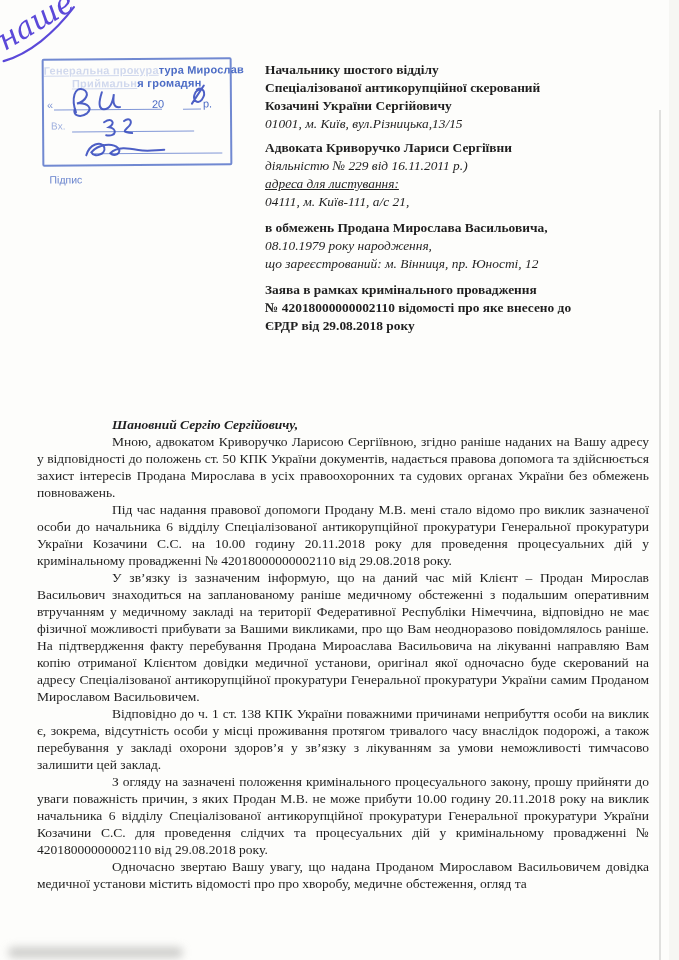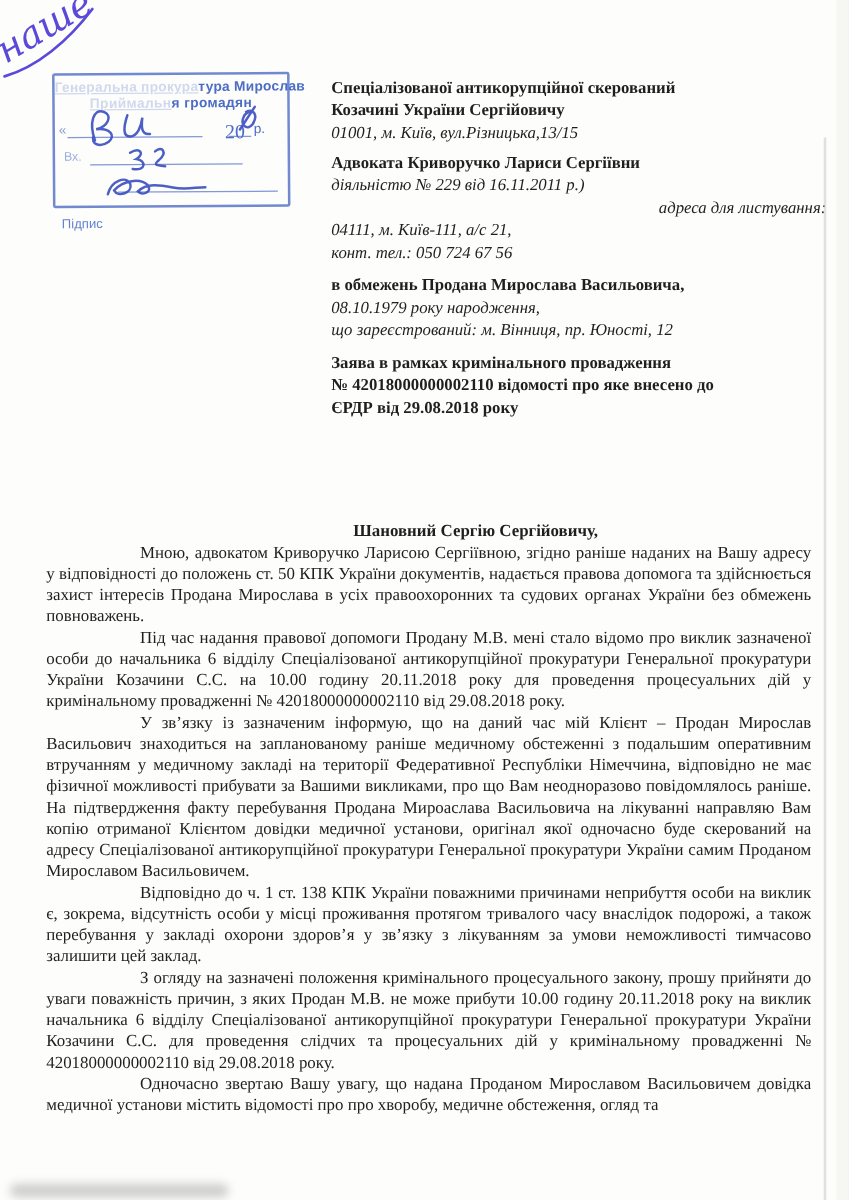--- a/index.html
+++ b/index.html
@@ -26,43 +26,43 @@
   }
   .st-row{position:absolute;white-space:nowrap;}
   .st-org{top:4px;left:0;width:100%;text-align:center;font-size:11px;font-weight:700;letter-spacing:.2px;}
   .st-rec{top:17px;left:0;width:100%;text-align:center;font-size:11px;font-weight:700;letter-spacing:.3px;}
   .faded{opacity:.25;text-decoration:underline;}
   .semi{opacity:.55;}
   .st-q{position:absolute;left:3px;top:38px;font-size:11px;opacity:.7;}
   .hline{position:absolute;height:0;border-bottom:1.5px solid rgba(77,108,199,.7);}
   .l-date1{left:10px;top:49px;width:108px;}
   .l-date2{left:139px;top:49px;width:18px;}
-  .st-20{position:absolute;left:136px;top:38px;font-size:16px;font-family:Liberation Serif, serif;}
+  .st-20{position:absolute;left:108px;top:38px;font-size:11px;}
   .st-r{position:absolute;left:159px;top:38px;font-size:11px;}
   .st-vx{position:absolute;left:7px;top:60px;font-size:10px;}
   .l-num{left:28px;top:71px;width:122px;}
   .st-sign{position:absolute;left:5px;top:82px;font-size:10.5px;opacity:.85;margin-top:31px;}
   .l-sig{left:50px;top:93px;width:128px;}
   .stamp-ink{position:absolute;left:0;top:0;width:186px;height:104px;overflow:visible;}
   
   .recipient{
     position:absolute;left:265px;top:61px;width:396px;
     font-size:13.4px;line-height:18px;
   }
   .b{font-weight:bold;}
   .i{font-style:italic;}
-  .u{text-align:right;}
+  .u{text-decoration:underline;}
   .gap6{height:6px;}
   .gap8{height:8px;}
   
   .bodytext{
     position:absolute;left:37px;top:416px;width:612px;
     font-size:13.5px;line-height:17px;text-align:justify;
   }
-  .salut{text-align:center;font-weight:bold;margin:0 0 13px 0;text-indent:0;}
+  .salut{text-align:left;font-weight:bold;font-style:italic;margin:0 0 13px 0;text-indent:0;}
   .bodytext p{margin:0;text-indent:75px;}
 </style>
 </head>
 <body>
 
 <div class="scan">
 
   <svg class="pen-note" viewBox="0 0 140 100">
     <g transform="rotate(-31 15 58)">
       <text x="10" y="54" font-family="DejaVu Serif, serif" font-style="italic" font-size="30" fill="#5b49d9">наше</text>
@@ -91,29 +91,29 @@
         <path d="M32,52 C27,38 31,26 39,29 C47,32 42,41 33,43 C44,42 49,48 43,53 C36,58 28,55 31,48"></path>
         <path d="M58,32 C55,41 54,49 60,49 C66,49 69,41 70,34 C69,41 69,48 76,47"></path>
         <path d="M153,30 C159,27 163,33 158,40 C154,45 148,41 151,34 C152,31 156,29 158,30 M160,26 L148,44"></path>
         <path d="M60,62 C68,57 72,63 65,67 C73,68 73,77 62,75 M80,61 C86,56 90,62 83,68 C80,71 78,72 88,73"></path>
         <path d="M42,95 C45,84 57,80 60,87 C62,94 50,98 47,92 C54,84 68,82 74,88 C78,93 70,97 66,93 C73,86 84,88 94,90 C104,92 112,90 120,90"></path>
       </g>
     </svg>
   </div>
 
   <div class="recipient">
+    <div class="b">Начальнику шостого відділу</div>
     <div class="b">Спеціалізованої антикорупційної скерований</div>
     <div class="b">Козачині України Сергійовичу</div>
     <div class="i">01001, м. Київ, вул.Різницька,13/15</div>
     <div class="gap6"></div>
     <div class="b">Адвоката Криворучко Лариси Сергіївни</div>
     <div class="i">діяльністю № 229 від 16.11.2011 р.)</div>
     <div class="i u">адреса для листування:</div>
     <div class="i">04111, м. Київ-111, а/с 21,</div>
-    <div class="i">конт. тел.: 050 724 67 56</div>
     <div class="gap8"></div>
     <div class="b">в обмежень Продана Мирослава Васильовича,</div>
     <div class="i">08.10.1979 року народження,</div>
     <div class="i">що зареєстрований: м. Вінниця, пр. Юності, 12</div>
     <div class="gap8"></div>
     <div class="b">Заява в рамках кримінального провадження</div>
     <div class="b">№ 42018000000002110 відомості про яке внесено до</div>
     <div class="b">ЄРДР від 29.08.2018 року</div>
   </div>
 

